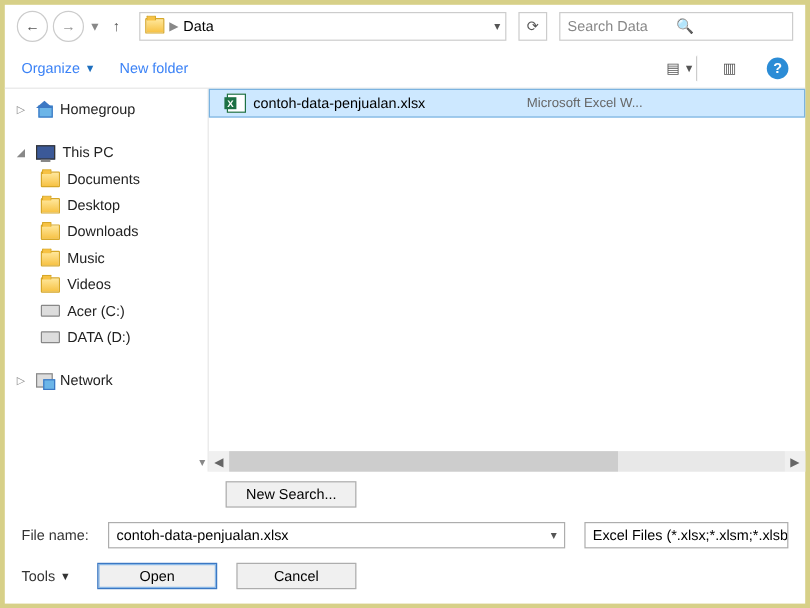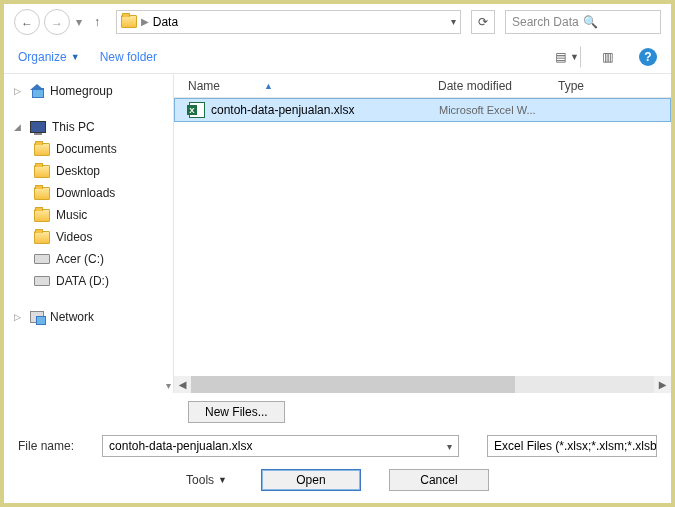--- a/index.html
+++ b/index.html
@@ -11,21 +11,21 @@
 .titlebar .close{position:absolute;right:0;top:0;width:45px;height:20px;background:#c75050;color:#fff;display:flex;align-items:center;justify-content:center;font-size:14px}
 .navbar{height:36px;display:flex;align-items:center;padding:4px 10px;gap:4px;border-bottom:1px solid transparent}
 .nav-btn{width:26px;height:26px;border:1px solid #ccc;border-radius:50%;display:flex;align-items:center;justify-content:center;color:#999;background:#fff}
 .nav-btn.enabled{color:#555}
 .nav-sep{color:#888;margin:0 2px}
 .nav-up{width:18px;height:18px;display:flex;align-items:center;justify-content:center;color:#555}
 .crumbs{flex:1;border:1px solid #ccc;height:24px;display:flex;align-items:center;padding:0 4px;margin:0 6px;gap:4px}
 .crumbs .sep{color:#888;font-size:10px}
 .crumbs .drop{margin-left:auto;color:#555;font-size:10px}
 .refresh{width:24px;height:24px;border:1px solid #ccc;display:flex;align-items:center;justify-content:center;color:#555}
-.search{width:156px;height:24px;border:1px solid #ccc;display:flex;align-items:center;padding:0 6px;color:#888;margin-left:6px}
+.search{width:195px;height:24px;border:1px solid #ccc;display:flex;align-items:center;padding:0 6px;color:#888;margin-left:6px}
 .search span{flex:1}
 .toolbar{height:34px;display:flex;align-items:center;padding:0 14px;gap:20px;border-bottom:1px solid #e6e6e6}
 .toolbar .link{color:#3b82f6;cursor:pointer}
 .toolbar .tdrop{color:#1e6fbf;font-size:9px;margin-left:-16px}
 .toolbar .spacer{flex:1}
 .tool-ico{width:22px;height:22px;display:flex;align-items:center;justify-content:center;color:#555;border:1px solid transparent}
 .tool-ico.sep{border-right:1px solid #ccc;padding-right:6px;margin-right:-4px}
 .help{width:18px;height:18px;border-radius:50%;background:#2b8cd6;color:#fff;display:flex;align-items:center;justify-content:center;font-size:11px;font-weight:bold}
 .body{flex:1;display:flex;min-height:0}
 .sidebar{width:170px;border-right:1px solid #e6e6e6;padding:6px 0 6px 8px;overflow:hidden;position:relative}
@@ -43,21 +43,21 @@
 .row{height:24px;display:flex;align-items:center;padding-left:14px;background:#cde8ff;border:1px solid #7bb3e0}
 .row .cell-name{width:250px;display:flex;align-items:center;gap:6px}
 .row .cell-date{width:120px;color:#666;font-size:11px}
 .row .cell-type{flex:1;color:#666;font-size:11px;white-space:nowrap;overflow:hidden;text-overflow:ellipsis}
 .filelist{flex:1;position:relative}
 .hscroll{position:absolute;left:0;right:0;bottom:0;height:17px;background:#f0f0f0;display:flex;align-items:center}
 .hscroll .harrow{width:17px;height:17px;display:flex;align-items:center;justify-content:center;color:#666;background:#f0f0f0;font-size:10px}
 .hscroll .track{flex:1;background:#e8e8e8;height:17px;position:relative}
 .hscroll .thumb{position:absolute;left:0;width:70%;height:100%;background:#cdcdcd}
 .footer{padding:8px 14px 12px 14px;display:flex;flex-direction:column;gap:12px}
-.footer-row{display:flex;align-items:center;gap:28px;justify-content:center}
+.footer-row{display:flex;align-items:center;gap:16px;justify-content:flex-start}
 .newsrc{height:22px;padding:0 16px;border:1px solid #adadad;background:#f0f0f0;margin-left:170px;align-self:flex-start}
 .lbl{color:#333}
 .fname{flex:1;height:22px;border:1px solid #adadad;padding:0 6px;display:flex;align-items:center}
 .fname .dd{margin-left:auto;color:#555;font-size:10px}
 .filter{width:170px;height:22px;border:1px solid #adadad;padding:0 6px;display:flex;align-items:center;white-space:nowrap;overflow:hidden}
 .btn{width:100px;height:22px;border:1px solid #adadad;background:#f0f0f0;display:flex;align-items:center;justify-content:center}
 .btn.primary{border:1px solid #3b78c4;box-shadow:0 0 0 1px #8ab8e6 inset}
 .tools{display:flex;align-items:center;gap:4px;color:#333;margin-right:6px}
 .tools .dd{font-size:9px;color:#333}
 
@@ -169,49 +169,41 @@
       <div style="height:14px"></div>
       <div class="tree-item root">
         <span class="tree-arrow">▷</span>
         <span class="ico ico-net"></span>
         <span>Network</span>
       </div>
       <span class="scroll-ind">▾</span>
     </div>
 
     <div class="filepane">
-      <div class="cols">
-        <div class="col-name">
-            <span>Name</span>
-            <span class="sort" style="margin-left:40px">▲</span>
-          </div>
-        <div class="col-date">Date modified</div>
-        <div class="col-type">Type</div>
-      </div>
       <div class="filelist">
         <div class="row">
           <div class="cell-name">
             <span class="ico ico-excel"></span>
             <span>contoh-data-penjualan.xlsx</span>
           </div>
           <div class="cell-type">Microsoft Excel W...</div>
         </div>
         <div class="hscroll">
           <div class="harrow">◀</div>
           <div class="track">
               <div class="thumb"></div>
             </div>
           <div class="harrow">▶</div>
         </div>
       </div>
     </div>
   </div>
 
   <div class="footer">
-    <button class="newsrc">New Files...</button>
+    <button class="newsrc">New Search...</button>
     <div class="footer-row">
       <span class="lbl">File name:</span>
       <div class="fname">
         <span>contoh-data-penjualan.xlsx</span>
         <span class="dd">▾</span>
       </div>
       <div class="filter">
         <span>Excel Files (*.xlsx;*.xlsm;*.xlsb;*.</span>
 
       </div>

